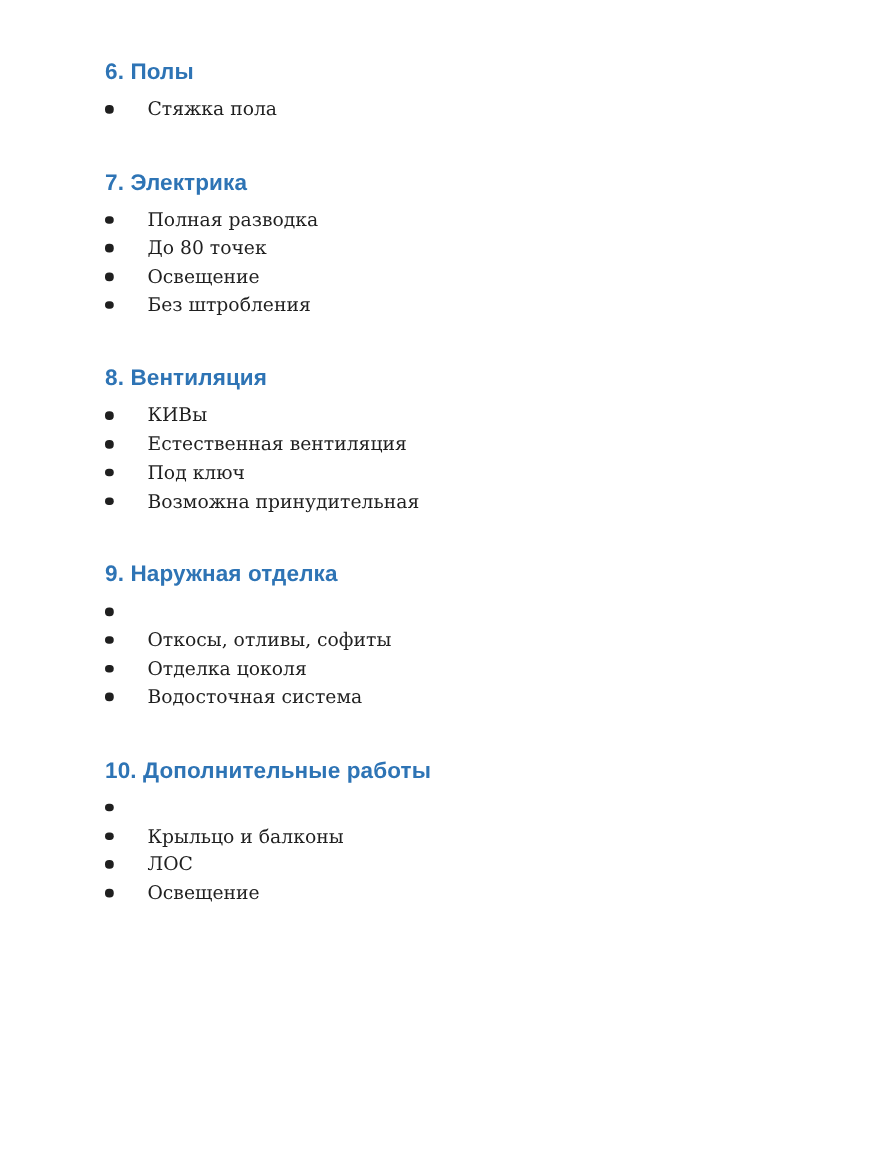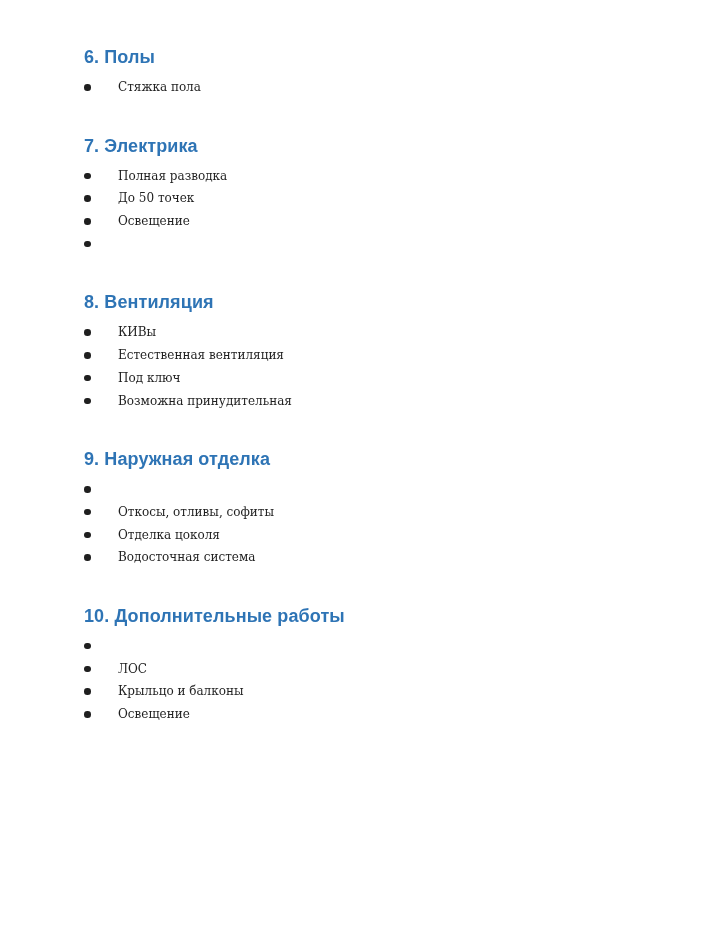--- a/index.html
+++ b/index.html
@@ -34,21 +34,21 @@
     margin-bottom: 8px;
   }
   .bullet-list {
     list-style: none;
   }
   .bullet-list li {
     display: flex;
     align-items: flex-start;
     height: 22.7px;
     font-family: "DejaVu Serif", "Liberation Serif", serif;
-    font-size: 12px;
+    font-size: 15px;
     color: var(--body-color);
   }
   .bullet-marker {
     flex: 0 0 34px;
     display: flex;
     align-items: flex-start;
     padding-top: 8px;
   }
   .bullet-marker .dot {
     width: 6.5px;
@@ -86,32 +86,33 @@
     <li>
         <span class="bullet-marker">
               <span class="dot"></span>
             </span>
         <span class="list-item-text">Полная разводка</span>
       </li>
           <li>
         <span class="bullet-marker">
               <span class="dot"></span>
             </span>
-        <span class="list-item-text">До 50 точек</span>
+        <span class="list-item-text">До 80 точек</span>
       </li>
           <li>
         <span class="bullet-marker">
               <span class="dot"></span>
             </span>
         <span class="list-item-text">Освещение</span>
       </li>
           <li>
         <span class="bullet-marker">
               <span class="dot"></span>
             </span>
+        <span class="list-item-text">Без штробления</span>
       </li>
         </ul>
   </section>
 
   <section class="section">
     <h2 class="section-heading">8. Вентиляция</h2>
     <ul class="bullet-list">
 
     <li>
         <span class="bullet-marker">
@@ -176,27 +177,27 @@
 
           <li>
         <span class="bullet-marker">
               <span class="dot"></span>
             </span>
       </li>
           <li>
         <span class="bullet-marker">
               <span class="dot"></span>
             </span>
+        <span class="list-item-text">Крыльцо и балконы</span>
+      </li>
+          <li>
+        <span class="bullet-marker">
+              <span class="dot"></span>
+            </span>
         <span class="list-item-text">ЛОС</span>
-      </li>
-          <li>
-        <span class="bullet-marker">
-              <span class="dot"></span>
-            </span>
-        <span class="list-item-text">Крыльцо и балконы</span>
       </li>
           <li>
         <span class="bullet-marker">
               <span class="dot"></span>
             </span>
         <span class="list-item-text">Освещение</span>
       </li>
         </ul>
   </section>
 </div>

